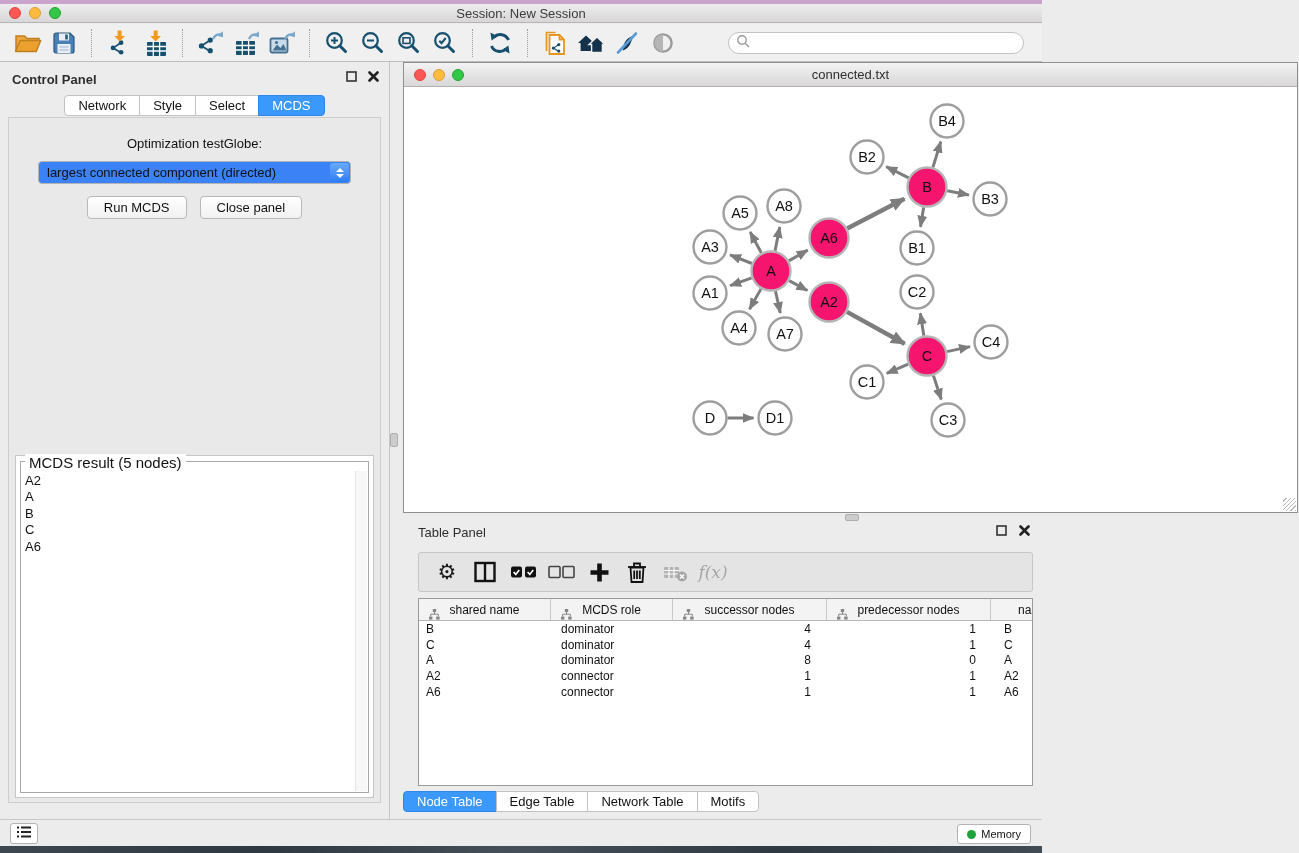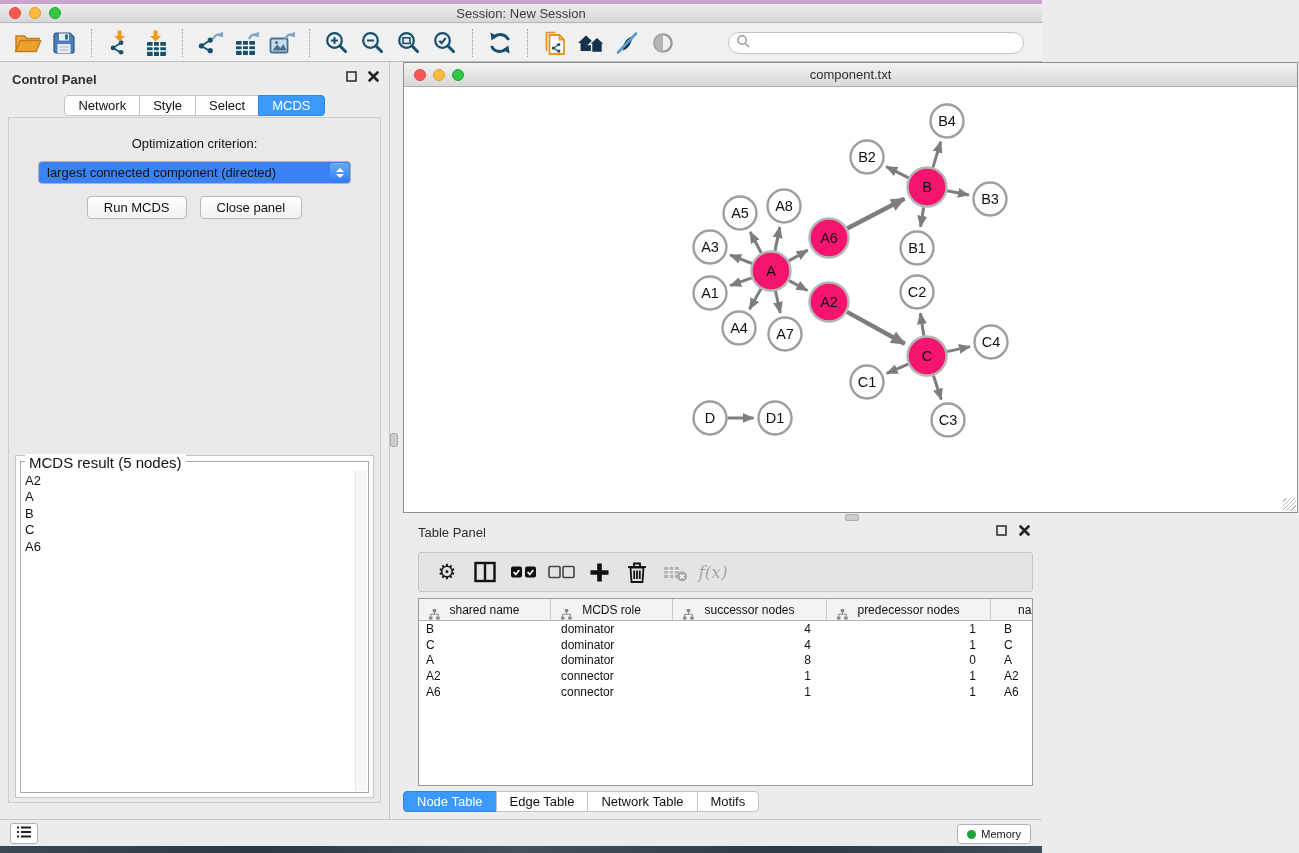--- a/index.html
+++ b/index.html
@@ -294,21 +294,21 @@
             </svg>
           </span>
         </div>
       <div class="cp-tabs" id="control-tabs">
           <div class="tab">Network</div>
           <div class="tab">Style</div>
           <div class="tab">Select</div>
           <div class="tab active">MCDS</div>
         </div>
       <div class="cp-body">
-        <div class="opt-label">Optimization criterion:</div>
+        <div class="opt-label">Optimization testGlobe:</div>
         <div class="combo">
           <span>largest connected component (directed)</span>
           <span class="stepper">
             <span class="chev-up"></span>
               <span class="chev-down"></span>
           </span>
         </div>
         <div class="btn-row">
           <button class="btn">Run MCDS</button>
           <button class="btn">Close panel</button>
@@ -331,21 +331,21 @@
 
     <div class="thumb v"></div>
 
     <div class="network-window">
       <div class="nw-titlebar">
         <div class="nw-lights">
           <span class="light red"></span>
           <span class="light yellow"></span>
           <span class="light green"></span>
         </div>
-        <div class="nw-title">component.txt</div>
+        <div class="nw-title">connected.txt</div>
       </div>
       <div class="nw-canvas">
         <svg id="graph-svg" width="893" height="425" viewBox="0 0 893 425">
             <defs>
               <marker id="arw" markerUnits="userSpaceOnUse" markerWidth="12" markerHeight="10" refX="11" refY="5" orient="auto">
                 <path d="M0,0 L12,5 L0,10 Z" fill="#7d7d7d"></path>
               </marker>
               <marker id="arwBig" markerUnits="userSpaceOnUse" markerWidth="15" markerHeight="13" refX="13.5" refY="6.5" orient="auto">
                 <path d="M0,0 L15,6.5 L0,13 Z" fill="#7d7d7d"></path>
               </marker>

